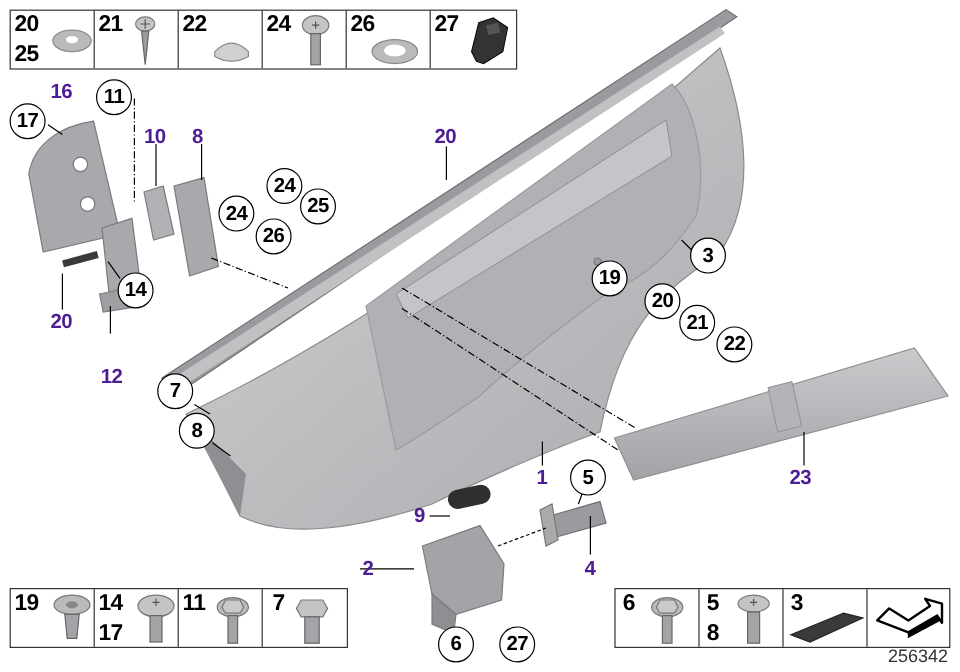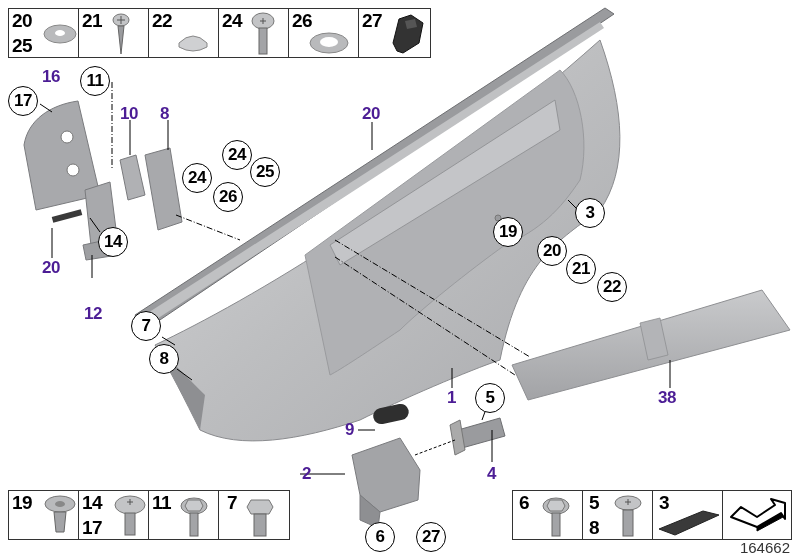--- a/index.html
+++ b/index.html
@@ -230,18 +230,18 @@
 <div class="callout" style="left:365px;top:522px;">6</div>
 <div class="callout" style="left:416px;top:522px;">27</div>
 
 <span class="plain" style="left:42px;top:67px;">16</span>
 <span class="plain" style="left:120px;top:104px;">10</span>
 <span class="plain" style="left:160px;top:104px;">8</span>
 <span class="plain" style="left:362px;top:104px;">20</span>
 <span class="plain" style="left:42px;top:258px;">20</span>
 <span class="plain" style="left:84px;top:269px;margin-top:35px;">12</span>
 <span class="plain" style="left:447px;top:388px;">1</span>
-<span class="plain" style="left:658px;top:388px;">38</span>
+<span class="plain" style="left:658px;top:388px;">23</span>
 <span class="plain" style="left:345px;top:420px;">9</span>
 <span class="plain" style="left:302px;top:464px;">2</span>
 <span class="plain" style="left:487px;top:464px;">4</span>
 
-<span class="docid">164662</span>
+<span class="docid">256342</span>
 
 </body></html>

